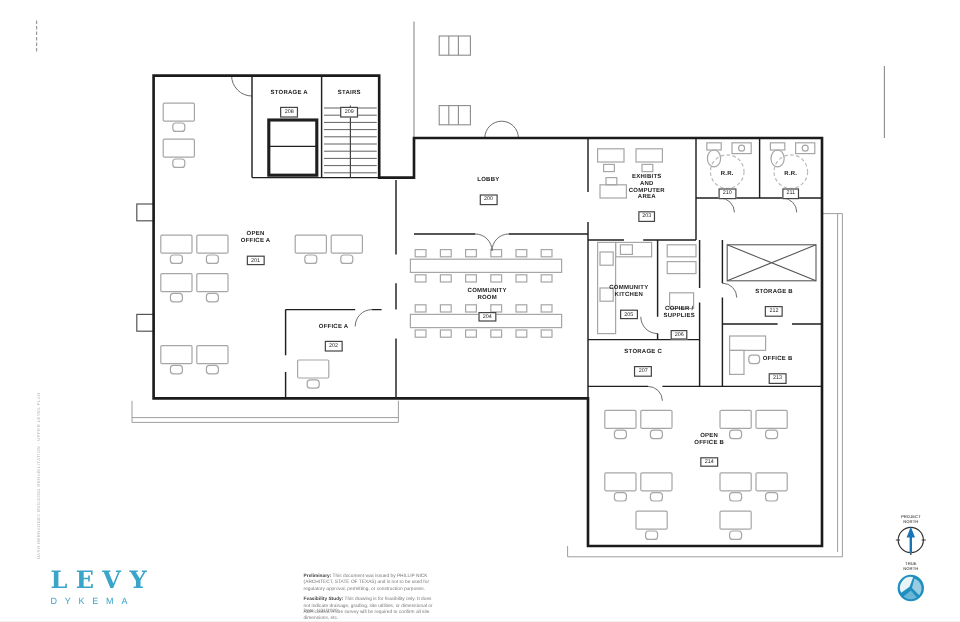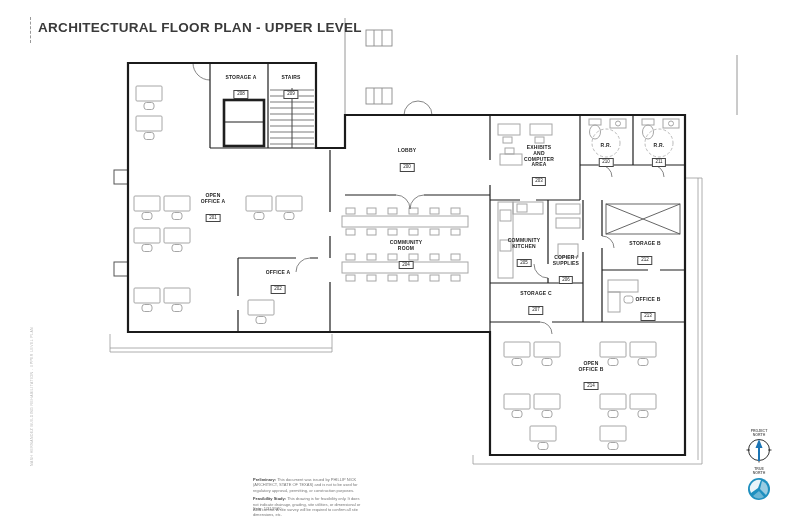--- a/index.html
+++ b/index.html
@@ -206,21 +206,20 @@
       <rect x="606" y="204" width="74" height="30"></rect>
       <path d="M606,204 L680,234 M680,204 L606,234"></path>
     </g>
 
     <g stroke="#1b1b1b" stroke-width="2.2" fill="none" stroke-linecap="square">
       <path d="M128,63 H316 V148 H345 V115 H685 V455 H490 V332 H128 Z"></path>
     </g>
   </svg>
 
   <div class="title-tick"></div>
-  <div class="title">ARCHITECTURAL FLOOR PLAN - UPPER LEVEL</div>
 
   <div>
     <div class="room-label" style="left:241px;top:75px">
       <div class="rname">STORAGE A</div>
       <div class="rnum">208</div>
     </div>
     <div class="room-label" style="left:291px;top:75px">
       <div class="rname">STAIRS</div>
       <div class="rnum">209</div>
     </div>
@@ -281,20 +280,24 @@
     </div>
     <div class="room-label" style="left:591px;top:361px">
       <div class="rname">OPEN
 OFFICE B</div>
       <div class="rnum">214</div>
     </div>
   </div>
 
   <div class="stamp">NASH HERNANDEZ BUILDING REHABILITATION - UPPER LEVEL PLAN</div>
 
+  <div class="brand">
+    <div class="brand-levy">LEVY</div>
+    <div class="brand-dykema">DYKEMA</div>
+  </div>
 
   <div class="notes">
     <p><b>Preliminary:</b><span> This document was issued by PHILLIP NICK (ARCHITECT, STATE OF TEXAS) and is not to be used for regulatory approval, permitting, or construction purposes.</span></p>
     <p><b>Feasibility Study:</b><span> This drawing is for feasibility only. It does not indicate drainage, grading, site utilities, or dimensional or ADA control. A site survey will be required to confirm all site dimensions, etc.</span></p>
   </div>
   <div class="date-line">Date:    1/31/2020</div>
 
   <div class="compass-block">
     <div class="cn-label">PROJECT
 NORTH</div>

